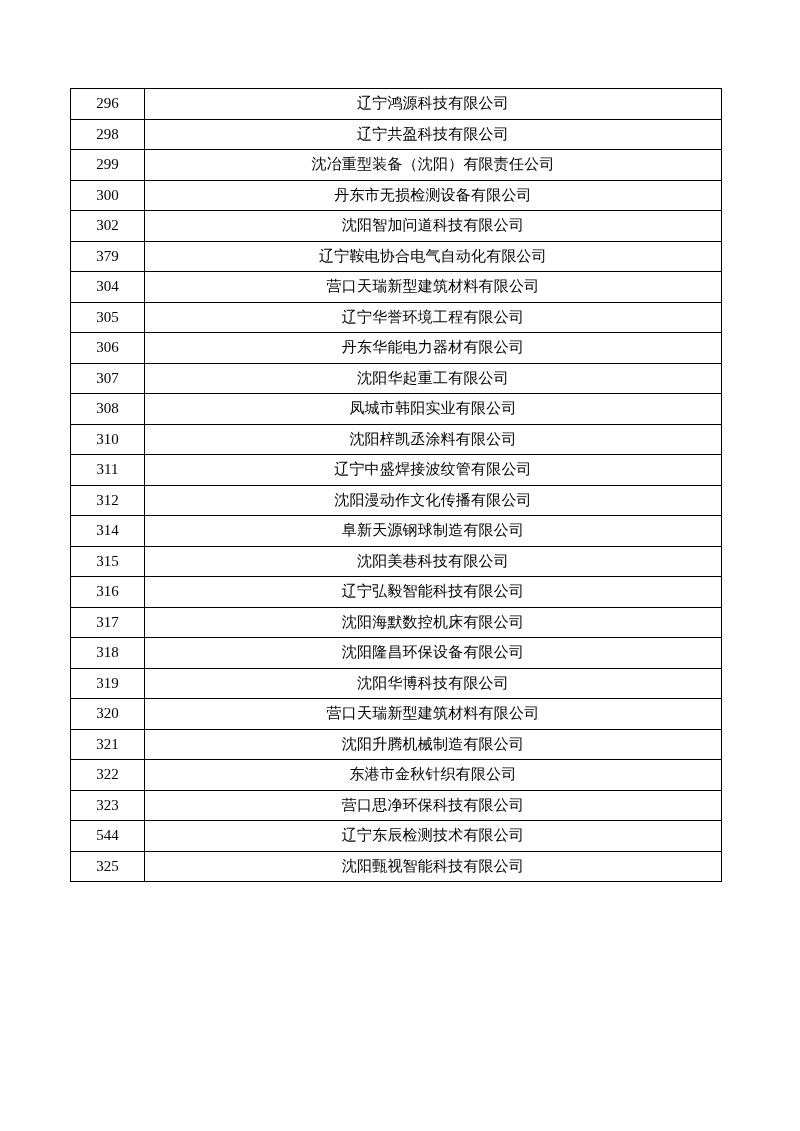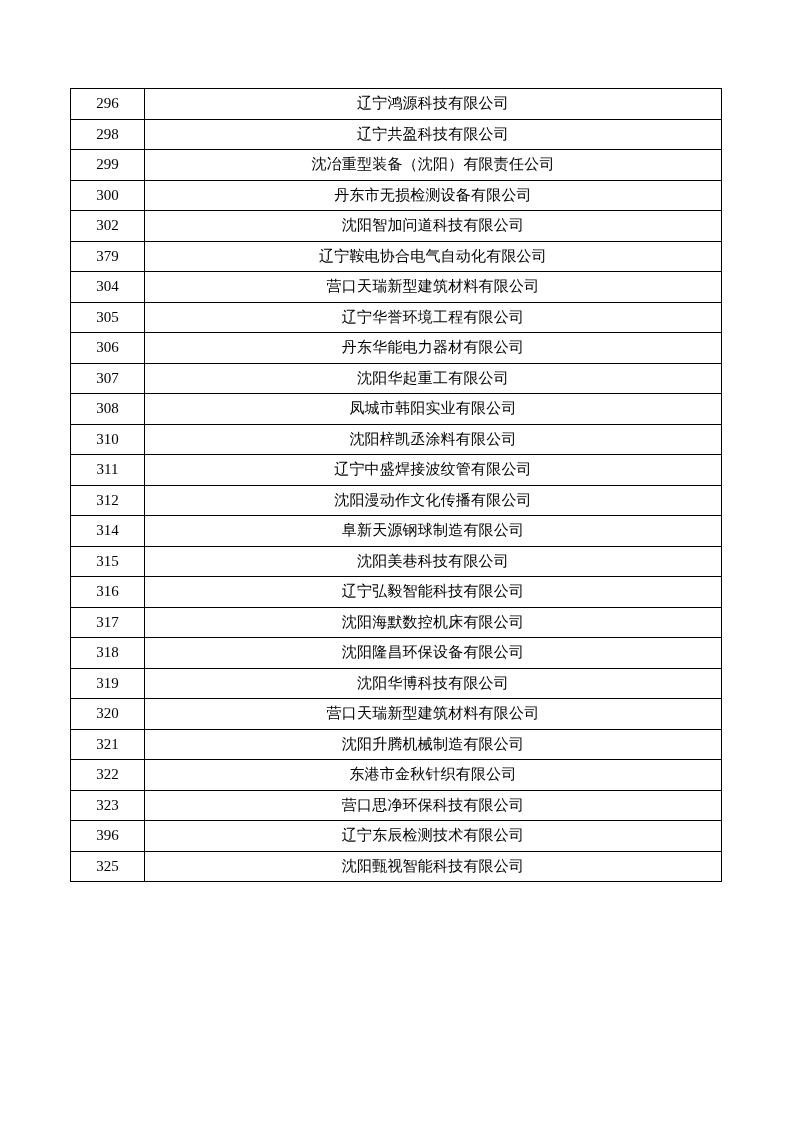--- a/index.html
+++ b/index.html
@@ -144,21 +144,21 @@
         </tr>
         <tr>
           <td class="idx">322</td>
           <td class="name">东港市金秋针织有限公司</td>
         </tr>
         <tr>
           <td class="idx">323</td>
           <td class="name">营口思净环保科技有限公司</td>
         </tr>
         <tr>
-          <td class="idx">396</td>
+          <td class="idx">544</td>
           <td class="name">辽宁东辰检测技术有限公司</td>
         </tr>
         <tr>
           <td class="idx">325</td>
           <td class="name">沈阳甄视智能科技有限公司</td>
         </tr>
       </tbody>
   </table>
 </div>
 

